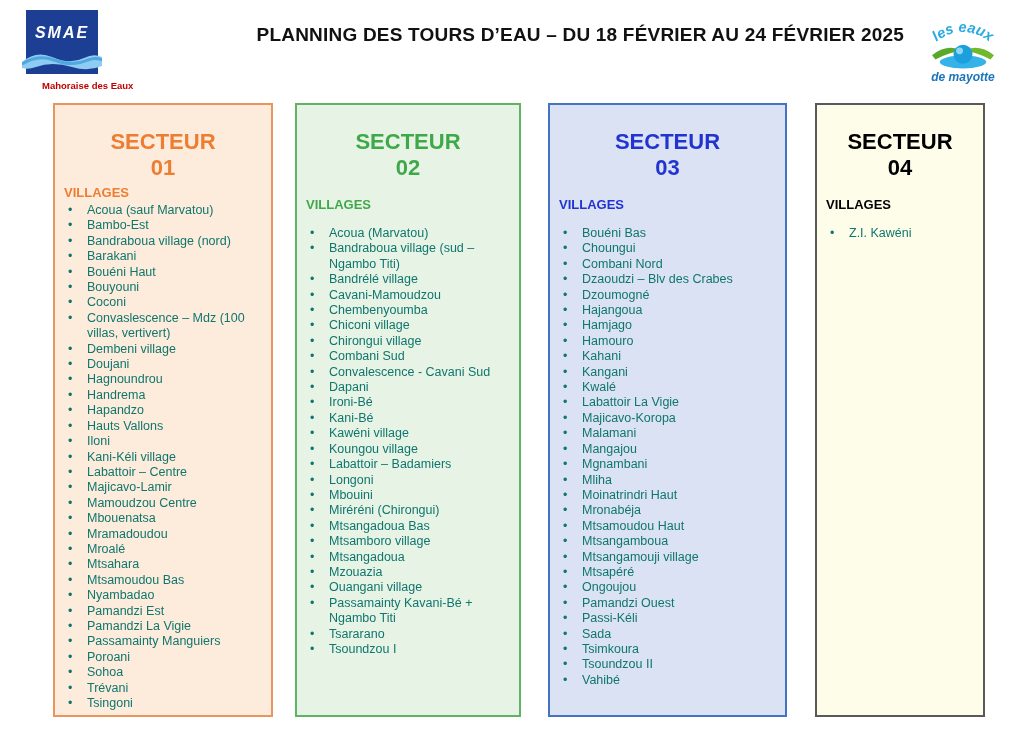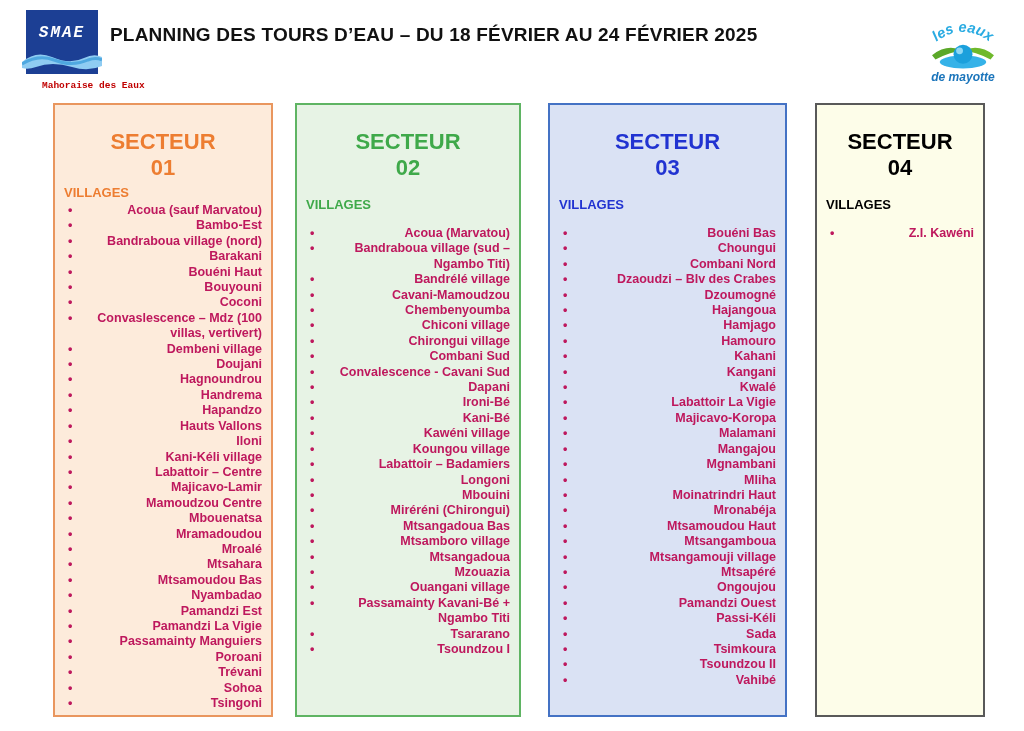--- a/index.html
+++ b/index.html
@@ -14,30 +14,30 @@
 
   
   .page-header { position: absolute; top: 0; left: 0; width: 100%; height: 100px; }
 
   .page-title {
     position: absolute;
     left: 110px;
     right: 120px;
     top: 24px;
     margin: 0;
-    text-align: left;
+    text-align: right;
     font-size: 19px;
     font-weight: bold;
     color: #111111;
     letter-spacing: 0.2px;
     white-space: nowrap;
   }
 
   
-  .smae-logo { position: absolute; left: 22px; top: 10px; width: 80px; text-align: center; font-family: Liberation Mono, monospace; }
+  .smae-logo { position: absolute; left: 22px; top: 10px; width: 80px; text-align: center; }
   .smae-square {
     position: relative;
     width: 72px; height: 64px;
     margin: 0 auto;
     background: #1c3f94;
     overflow: visible;
   }
   .smae-name {
     position: absolute; top: 14px; left: 0; width: 100%;
     color: #ffffff; font-weight: bold; font-size: 16px;
@@ -84,24 +84,23 @@
     font-weight: bold;
     color: var(--accent);
   }
   .sector-box.compact .villages-label { margin-top: 4px; }
 
   .village-list {
     list-style: none;
     margin: 14px 0 0 0;
     padding: 0;
     font-size: 12.5px;
-    font-weight: bold;
-    color: #be185d;
+    font-weight: normal;
+    color: #0f766e;
     line-height: 15.4px;
-    text-align: right;
   }
   .sector-box.compact .village-list { margin-top: 3px; }
   .village-list li { position: relative; padding-left: 23px; }
   .village-list li::before {
     content: "\2022";
     position: absolute;
     left: 4px;
   }
 </style>
 </head>
@@ -169,22 +168,22 @@
           <li>Mbouenatsa</li>
           <li>Mramadoudou</li>
           <li>Mroalé</li>
           <li>Mtsahara</li>
           <li>Mtsamoudou Bas</li>
           <li>Nyambadao</li>
           <li>Pamandzi Est</li>
           <li>Pamandzi La Vigie</li>
           <li>Passamainty Manguiers</li>
           <li>Poroani</li>
+          <li>Sohoa</li>
           <li>Trévani</li>
-          <li>Sohoa</li>
           <li>Tsingoni</li>
         </ul>
     </section>
 
     <section class="sector-box sector-2" style="--accent: #3fa94a; --bg: #e7f3e5; --border: #5fb463;">
       <h2 class="sector-title"><span>SECTEUR</span><br><span>02</span></h2>
       <div class="villages-label">VILLAGES</div>
       <ul class="village-list">
           <li>Acoua (Marvatou)</li>
           <li>Bandraboua village (sud – Ngambo Titi)</li>

